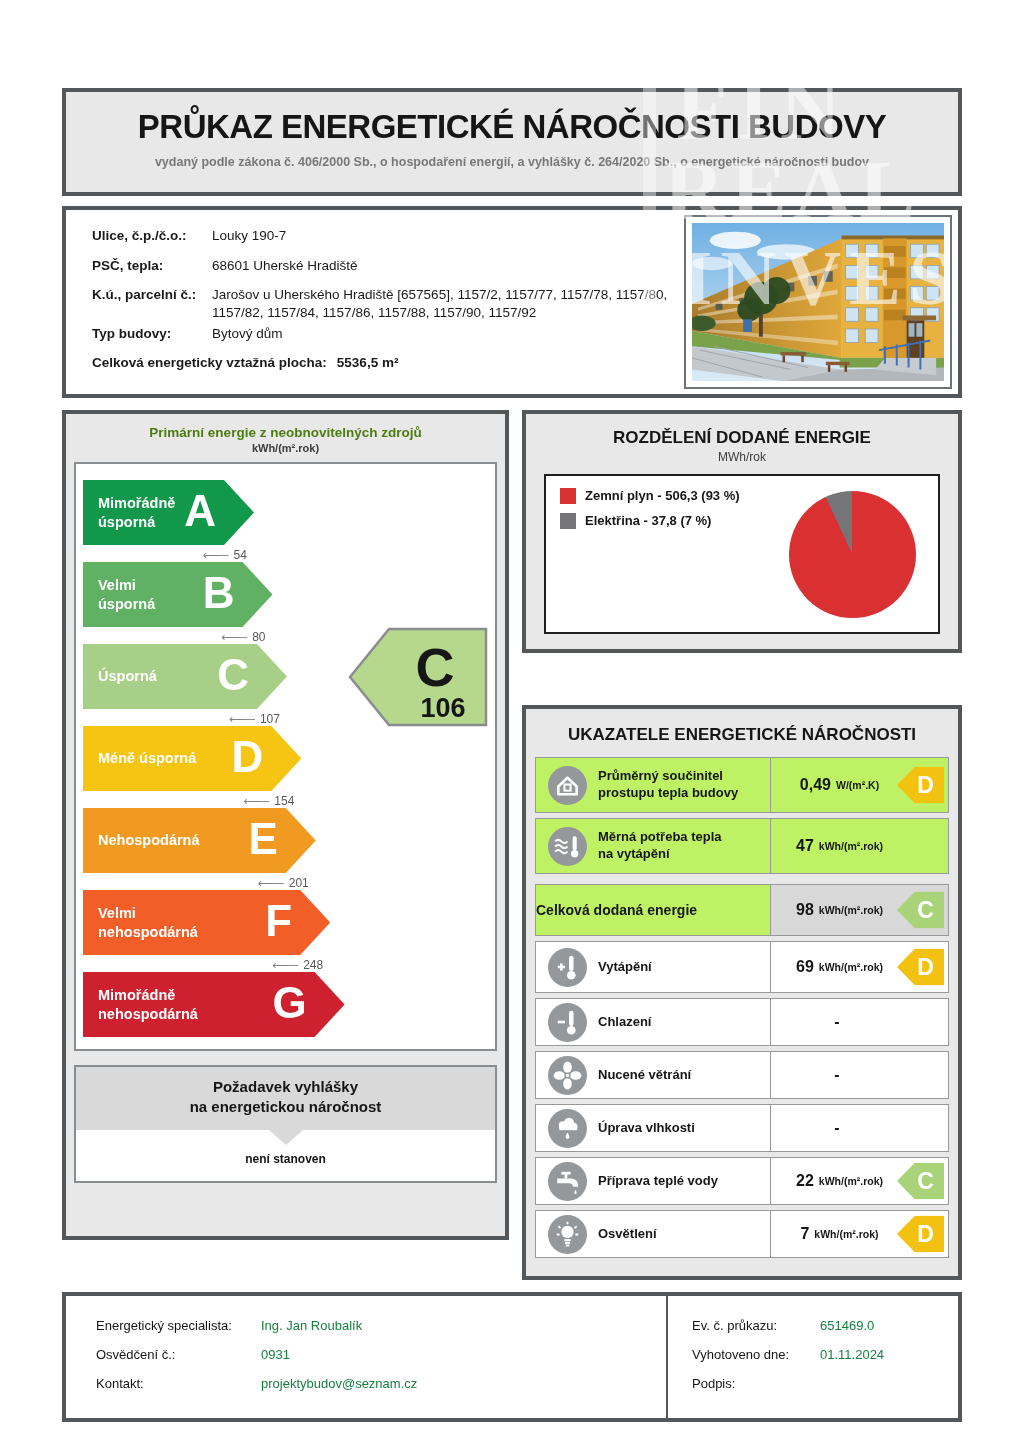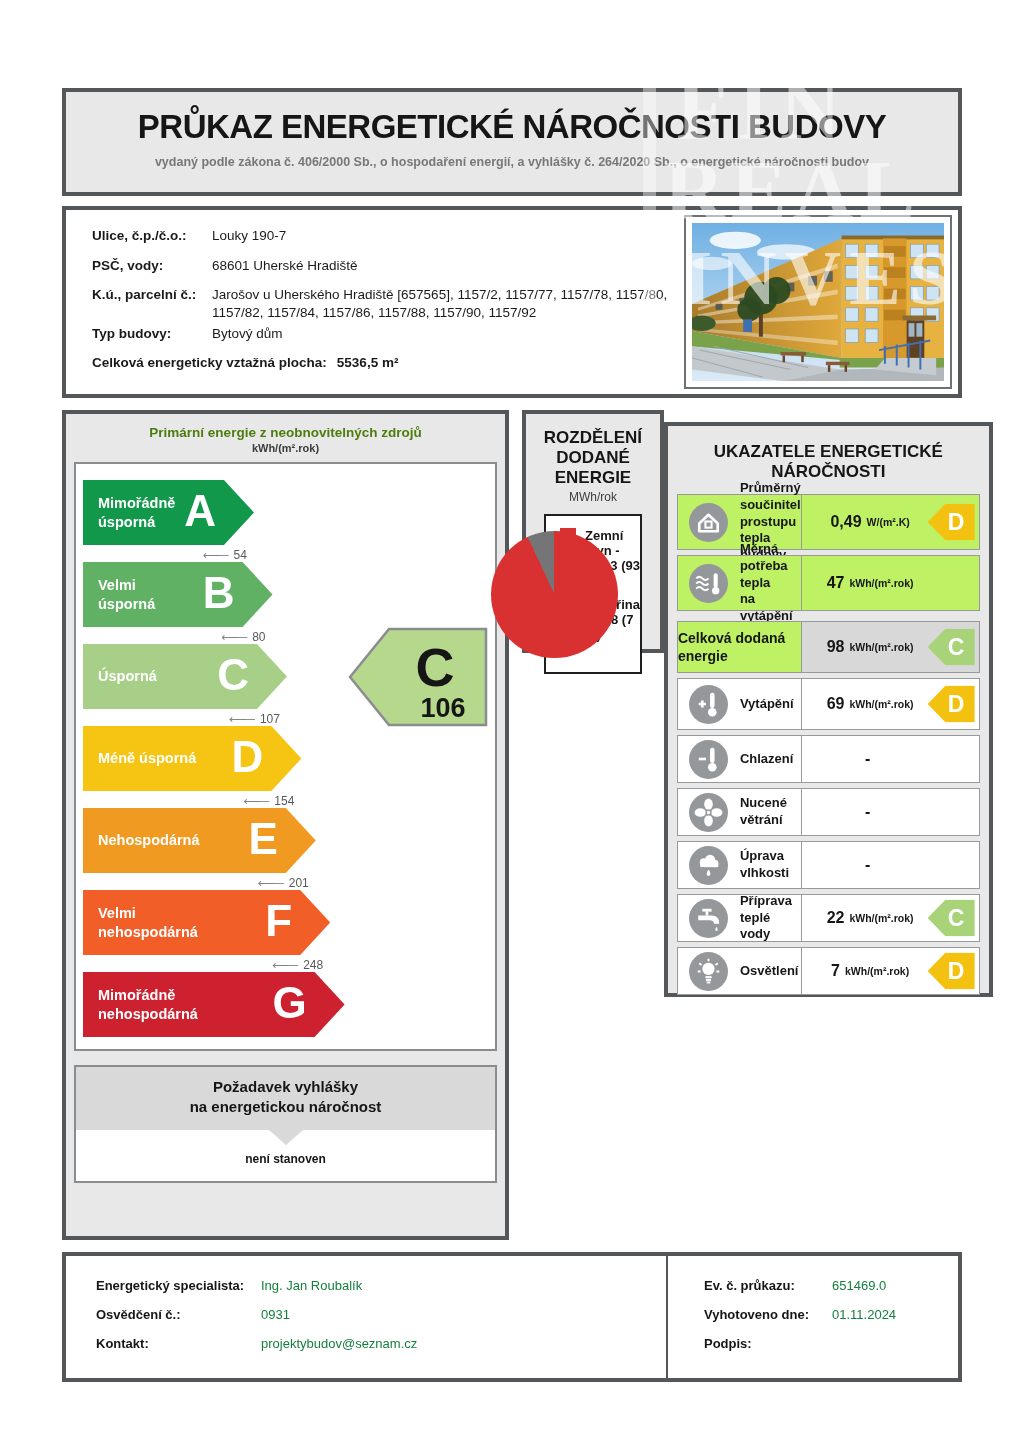--- a/index.html
+++ b/index.html
@@ -34,21 +34,21 @@
   .photo-frame { flex:0 0 268px; margin:5px 6px 5px 0; border:2px solid #6f7274; background:#fff;
                  padding:6px; position:relative; overflow:hidden; }
   .photo-frame svg { display:block; width:100%; height:100%; }
   .wm-invest { position:absolute; left:-4px; top:16px; z-index:6; pointer-events:none;
                color:rgba(255,255,255,0.60); font-family:"Liberation Serif","DejaVu Serif",serif;
                font-weight:bold; font-size:78px; letter-spacing:8px; }
 
   
   .columns { margin-top:12px; display:flex; gap:13px; }
   .left-panel { flex:0 0 447px; height:830px; padding:8px 8px; }
-  .right-col { flex:1; display:flex; flex-direction:row; }
+  .right-col { flex:1; display:flex; flex-direction:column;gap:40px; }
 
   .panel-title { text-align:center; font-size:20px; font-weight:bold; color:#161616; margin-top:4px; }
   .panel-subtitle { text-align:center; font-size:13.5px; font-weight:bold; color:#4d7c0f; margin-top:3px; }
   .panel-unit { text-align:center; font-size:11px; font-weight:bold; color:#3c3c3c; margin-top:2px; }
 
   
   .scale-box { margin-top:8px; background:#fff; border:2px solid #8a8d90; padding:16px 0 12px 7px;
                position:relative; height:589px; }
   .class-row { position:relative; height:65px; margin-bottom:17px; }
   .class-row:last-child { margin-bottom:0; }
@@ -101,23 +101,23 @@
   .ind-value { font-size:16px; font-weight:bold; color:#161616; }
   .ind-unit { font-size:10.5px; font-weight:bold; color:#161616; margin-left:5px; }
   .rating-arrow { position:absolute; right:4px; top:50%; transform:translateY(-50%); width:47px; height:37px;
                   clip-path:polygon(0 50%, 18px 0, 100% 0, 100% 100%, 18px 100%);
                   display:flex; align-items:center; justify-content:center; padding-left:10px; }
   .rating-letter { font-size:23px; font-weight:bold; color:#fff; }
 
   
   .footer-box { margin-top:12px; height:130px; background:#fff; display:flex; }
   .footer-left { flex:0 0 600px; padding:22px 0 0 30px; }
-  .footer-right { flex:1; border-left:2px solid #54575a; padding:22px 0 0 36px; }
+  .footer-right { flex:1; border-left:2px solid #54575a; padding:22px 0 0 24px; }
   .foot-row { display:flex; margin-bottom:14px; font-size:13px; }
-  .foot-label { font-weight:bold; color:#161616; }
+  .foot-label { font-weight:normal; color:#161616; }
   .footer-left .foot-label { width:165px; flex:0 0 165px; }
   .footer-right .foot-label { width:128px; flex:0 0 128px; }
   .foot-value { color:#15803d; }
 </style>
 </head>
 <body>
 
 <div class="page">
 
   <span class="watermark wm-real">REAL</span>
@@ -129,21 +129,21 @@
     <div class="main-subtitle">vydaný podle zákona č. 406/2000 Sb., o hospodaření energií, a vyhlášky č. 264/2020 Sb., o energetické náročnosti budov</div>
   </div>
 
   <div class="box info-box">
     <div class="info-left">
       <div class="info-row">
         <span class="info-label">Ulice, č.p./č.o.:</span>
         <span class="info-value">Louky 190-7</span>
       </div>
       <div class="info-row">
-        <span class="info-label">PSČ, vody:</span>
+        <span class="info-label">PSČ, tepla:</span>
         <span class="info-value">68601 Uherské Hradiště</span>
       </div>
       <div class="info-row ku">
         <span class="info-label">K.ú., parcelní č.:</span>
         <span class="info-value">Jarošov u Uherského Hradiště [657565], 1157/2, 1157/77, 1157/78, 1157/80, 1157/82, 1157/84, 1157/86, 1157/88, 1157/90, 1157/92</span>
       </div>
       <div class="info-row">
         <span class="info-label">Typ budovy:</span>
         <span class="info-value">Bytový dům</span>
       </div>

